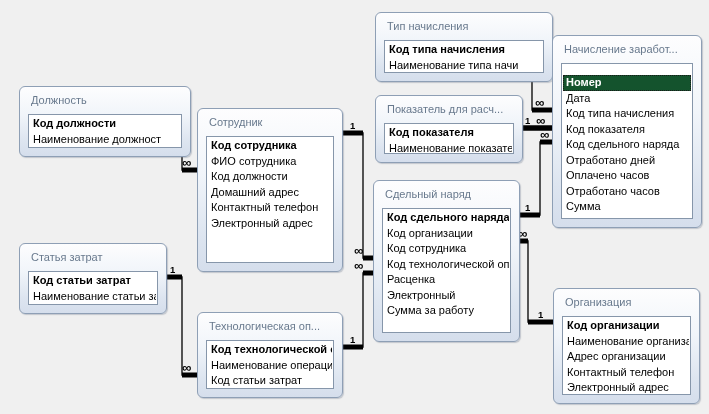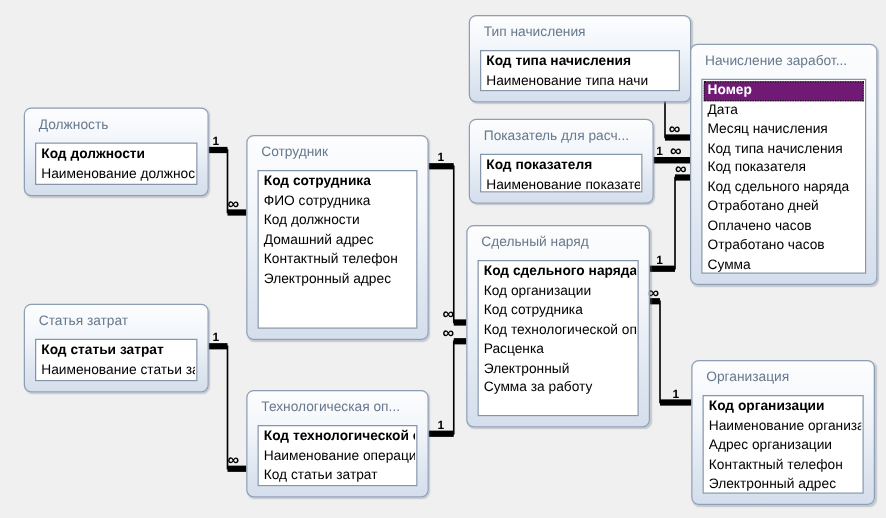--- a/index.html
+++ b/index.html
@@ -42,24 +42,25 @@
     font-size:11px;
     height:15.5px;
     line-height:15.5px;
     white-space:nowrap;
     overflow:hidden;
     color:#000;
     padding:0 3px;
   }
   .row.bold{font-weight:bold;}
   .row.selected{
-    background:#701a75;
+    background:#14532d;
     color:#ffffff;
     outline:1px dotted #1a1a1a;
     outline-offset:-1px;
+    margin-top:10px;
   }
   #rels{
     position:absolute;
     left:0;top:0;
     width:709px;height:414px;
     pointer-events:none;
   }
   #rels text{
     font-family:"Liberation Sans","DejaVu Sans",sans-serif;
     font-weight:bold;
@@ -117,31 +118,30 @@
     <div class="fields">
         <div class="row bold">Код типа начисления</div>
         <div class="row">Наименование типа начи</div>
       </div>
   </div>
     <div class="tbl" style="left: 552px; top: 35px; width: 150px; height: 193px;">
     <div class="title">Начисление заработ...</div>
     <div class="fields">
         <div class="row bold selected">Номер</div>
         <div class="row">Дата</div>
-        <div class="row">Месяц начисления</div>
         <div class="row">Код типа начисления</div>
         <div class="row">Код показателя</div>
         <div class="row">Код сдельного наряда</div>
         <div class="row">Отработано дней</div>
         <div class="row">Оплачено часов</div>
         <div class="row">Отработано часов</div>
         <div class="row">Сумма</div>
       </div>
   </div>
-    <div class="tbl" style="left: 19px; top: 86px; width: 148px; height: 71px;">
+    <div class="tbl" style="left: 19px; top: 86px; width: 172px; height: 71px;">
     <div class="title">Должность</div>
     <div class="fields">
         <div class="row bold">Код должности</div>
         <div class="row">Наименование должност</div>
       </div>
   </div>
     <div class="tbl" style="left: 197px; top: 108px; width: 146px; height: 164px;">
     <div class="title">Сотрудник</div>
     <div class="fields">
         <div class="row bold">Код сотрудника</div>

